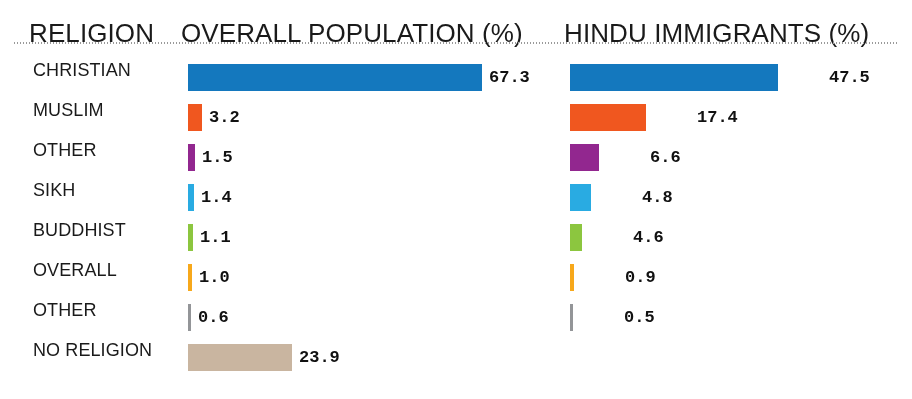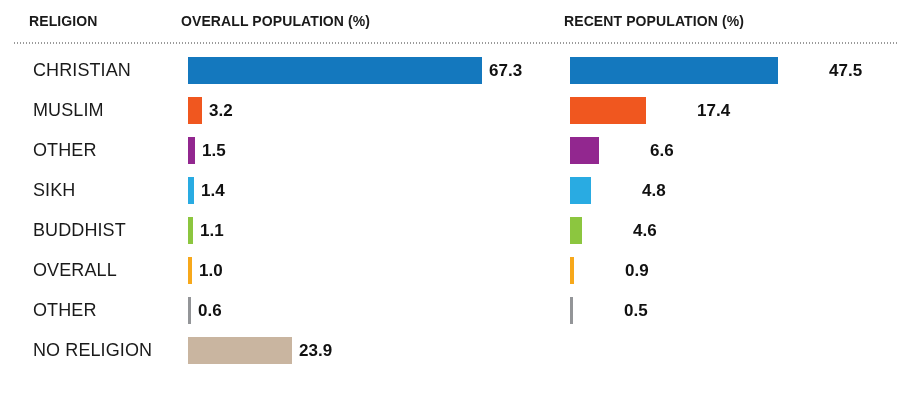--- a/index.html
+++ b/index.html
@@ -24,23 +24,23 @@
   
   .header-row {
     position: absolute;
     left: 0;
     top: 9px;
     width: 912px;
     height: 28px;
   }
   .col-head {
     position: absolute;
-    top: 0;
-    font-size: 14px;
-    font-weight: bold;
+    top: 12px;
+    font-size: 26px;
+    font-weight: normal;
     letter-spacing: 0.1px;
     color: #1a1a1a;
     white-space: nowrap;
     line-height: 24px;
   }
   .col-head.religion   { left: 29px;  }
   .col-head.overall    { left: 181px; }
   .col-head.immigrants { left: 564px; }
 
   .divider {
@@ -78,20 +78,22 @@
     color: #1a1a1a;
     white-space: nowrap;
     letter-spacing: 0.1px;
   }
 
   .bar-group {
     position: absolute;
     top: 0;
     height: 41px;
     display: flex;
+    align-items: center;
+    font-family: Liberation Mono, monospace;
   }
   .bar-group.left  { left: 184px; }
   .bar-group.right { left: 566px; gap: 44px; }
 
   .bar {
     height: 27px;
     flex: 0 0 auto;
   }
   .bar-value {
     font-size: 17px;
@@ -103,21 +105,21 @@
   }
 </style>
 </head>
 <body>
 
 <div id="chart-root">
 
   <div class="header-row">
     <div class="col-head religion">RELIGION</div>
     <div class="col-head overall">OVERALL POPULATION (%)</div>
-    <div class="col-head immigrants">RECENT POPULATION (%)</div>
+    <div class="col-head immigrants">HINDU IMMIGRANTS (%)</div>
   </div>
 
   <div class="divider"></div>
 
   <div class="rows" id="rows-container">
       <div class="row">
         <div class="row-label">CHRISTIAN</div>
         <div class="bar-group left">
           <div class="bar" style="width: 294px; background: rgb(20, 120, 190);"></div>
           <span class="bar-value">67.3</span>

